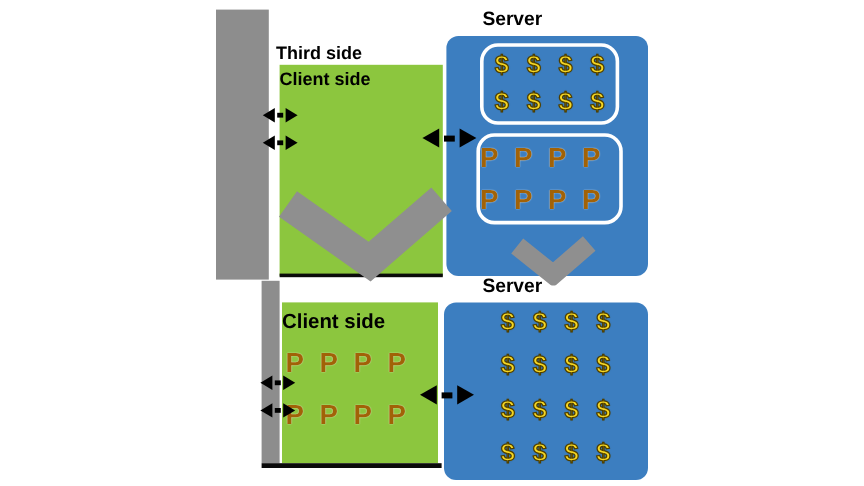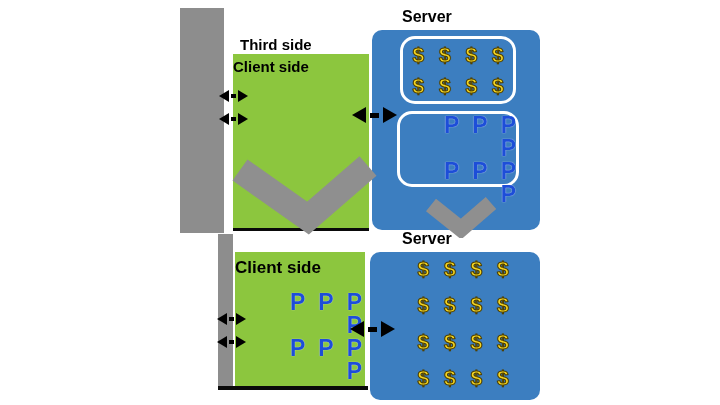--- a/index.html
+++ b/index.html
@@ -20,22 +20,22 @@
     box-sizing:border-box;
   }
   .col-group { display:flex; flex-direction:column; justify-content:space-between; }
 
   .money-row {
     color:#f5d622; font-weight:bold; font-size:21px; text-align:center;
     word-spacing:9px; -webkit-text-stroke:1px #4d3e00;
     text-shadow:0 0 1px #3a3000; line-height:1;
   }
   .points-row {
-    color:#1d4ed8; font-weight:bold; font-size:23px; text-align:right;
-    word-spacing:7px; line-height:1; text-shadow:0 0 1px #ffffff;margin-left:35px;
+    color:#a16207; font-weight:bold; font-size:23px; text-align:left;
+    word-spacing:7px; line-height:1; text-shadow:0 0 1px #ffffff;
   }
 
   
   .dbl { display:flex; align-items:center; justify-content:center; gap:4px; }
   .tri-l { width:0; height:0; border:8px solid transparent; border-left:0;
            border-right:14px solid #000; }
   .tri-r { width:0; height:0; border:8px solid transparent; border-right:0;
            border-left:14px solid #000; }
   .dash  { width:9px; height:5px; background:#000; }
 
@@ -49,21 +49,21 @@
 </head>
 <body>
 
 <div class="canvas">
 
   <div class="abs gray-bar" style="left:180px; top:8px; width:44px; height:225px;"></div>
 
   <div class="abs green-box" style="left:233px; top:54px; width:136px; height:176px;"></div>
   <div class="abs baseline" style="left:233px; top:228px; width:136px; height:3px;"></div>
 
-  <div class="abs label" style="left:240px; top:37px; width:136px; font-size:15px;">Third side</div>
+  <div class="abs label" style="left:230px; top:37px; width:136px; font-size:15px;">Third side</div>
   <div class="abs label" style="left:233px; top:59px; width:136px; font-size:15px;">Client side</div>
 
   <div class="abs blue-box" style="left:372px; top:30px; width:168px; height:200px;"></div>
 
   <div class="abs label" style="left:402px; top:8px; width:116px; font-size:16px;">Server</div>
 
   <div class="abs white-pill" style="left:400px; top:36px; width:116px; height:68px;">
     <div class="money-row">$ $ $ $</div>
     <div class="money-row">$ $ $ $</div>
   </div>

